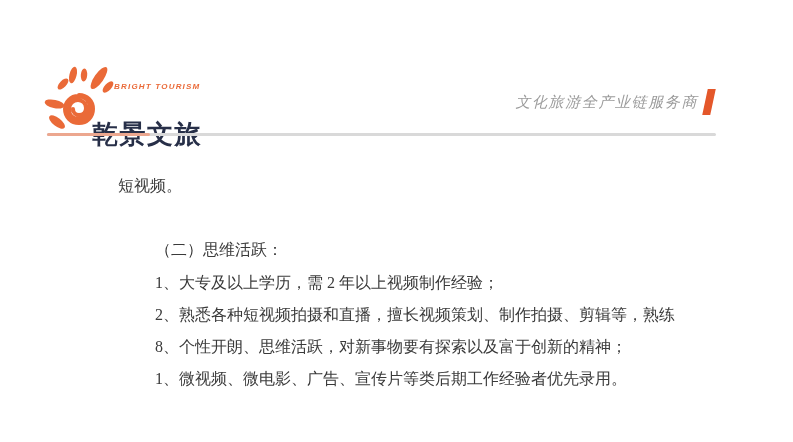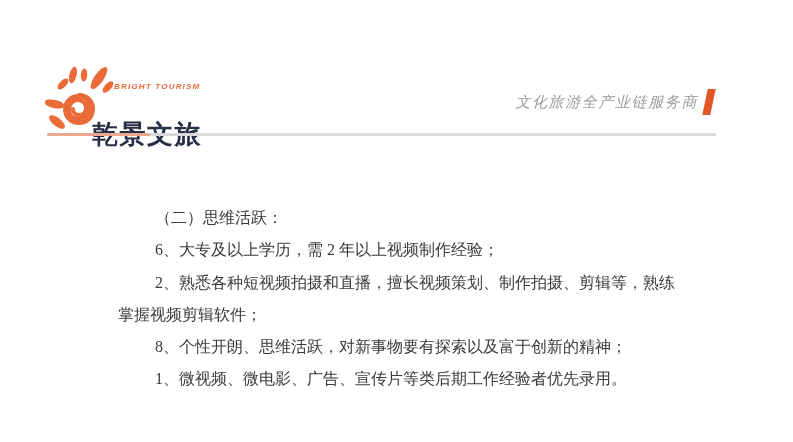--- a/index.html
+++ b/index.html
@@ -113,22 +113,22 @@
   <div class="tagline-row">
     <span class="tagline">文化旅游全产业链服务商</span>
     <span class="tagline-bar"></span>
   </div>
 
   <div class="divider">
     <div class="divider-accent"></div>
   </div>
 
   <div class="doc" id="doc-body">
+      <div class="doc-line">短视频。</div>
       <div class="doc-line"></div>
       <div class="doc-line indent">（二）思维活跃：</div>
-      <div class="doc-line indent">6、大专及以上学历，需 2 年以上视频制作经验；</div>
+      <div class="doc-line indent">1、大专及以上学历，需 2 年以上视频制作经验；</div>
       <div class="doc-line indent">2、熟悉各种短视频拍摄和直播，擅长视频策划、制作拍摄、剪辑等，熟练</div>
-      <div class="doc-line">掌握视频剪辑软件；</div>
       <div class="doc-line indent">8、个性开朗、思维活跃，对新事物要有探索以及富于创新的精神；</div>
       <div class="doc-line indent">1、微视频、微电影、广告、宣传片等类后期工作经验者优先录用。</div>
     </div>
 
 </div>
 
 </body></html>

